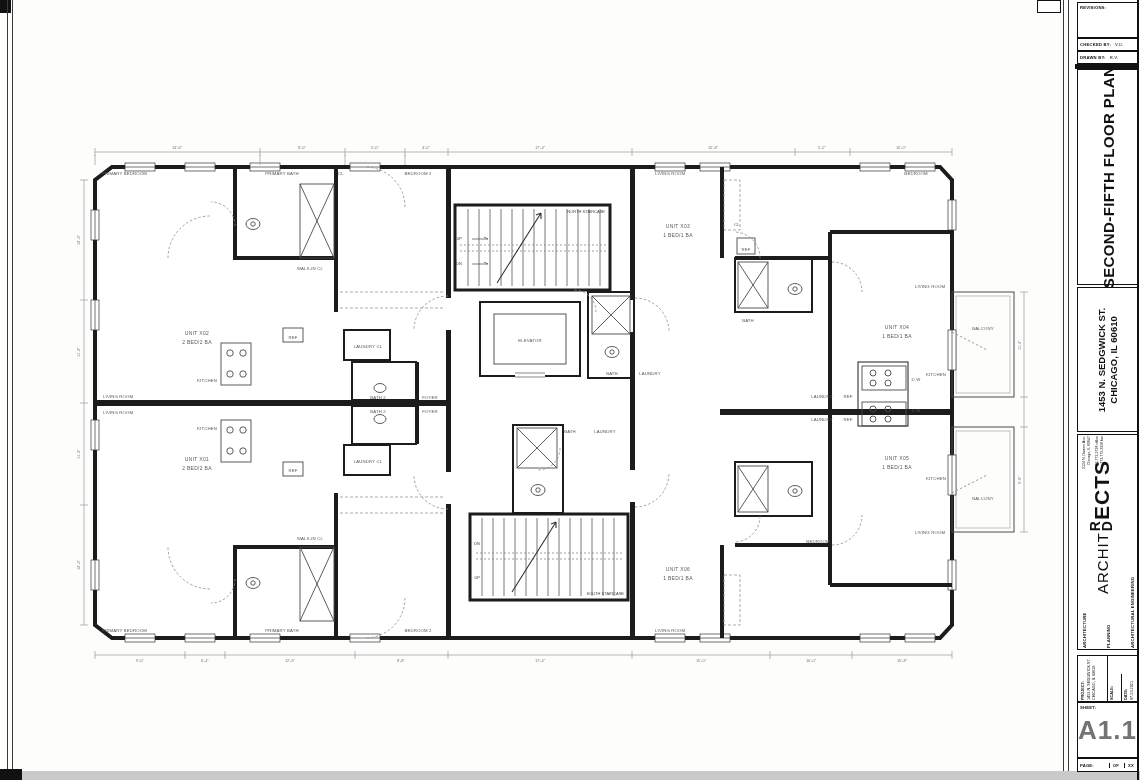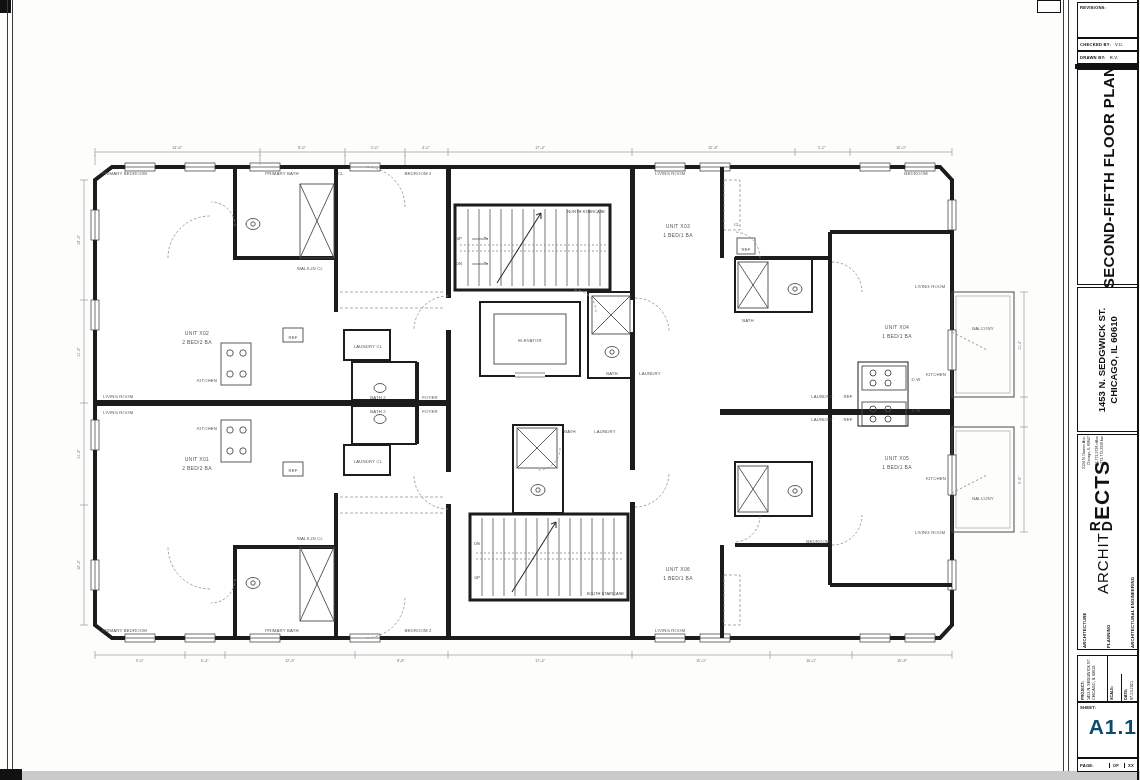--- a/index.html
+++ b/index.html
@@ -414,21 +414,21 @@
     <div class="vtext" style="left:32px;top:2px;height:42px;font-weight:bold;">SCALE:</div>
     <div class="vline" style="left:43px;top:18px;height:27px;background:#111;"></div>
     <div class="vtext" style="left:46px;top:14px;height:30px;">
       <div style="font-weight:bold;">DATE:</div>
       <div>07.23.2021</div>
     </div>
   </div>
 
   <div class="tb-box" style="top:702px;height:56px;">
     <span class="tiny" style="position:absolute;left:2px;top:2px;font-weight:bold;">SHEET:</span>
-    <div style="position:absolute;left:0;top:12px;width:100%;text-align:right;font-size:21px;font-weight:bold;letter-spacing:1px;color:#0c4a6e;">A1.1</div>
+    <div style="position:absolute;left:0;top:12px;width:100%;text-align:right;font-size:26px;font-weight:bold;letter-spacing:1px;color:#737373;">A1.1</div>
   </div>
 
   <div class="tb-box" style="top:758px;height:14px;display:flex;align-items:center;">
     <span class="tiny" style="margin-left:2px;font-weight:bold;">PAGE:</span>
     <span class="tiny" style="position:absolute;right:18px;top:4px;border-left:1px solid #111;padding-left:3px;font-weight:bold;">OF</span>
     <span class="tiny" style="position:absolute;right:3px;top:4px;border-left:1px solid #111;padding-left:3px;font-weight:bold;">XX</span>
   </div>
 
 </div>
 

